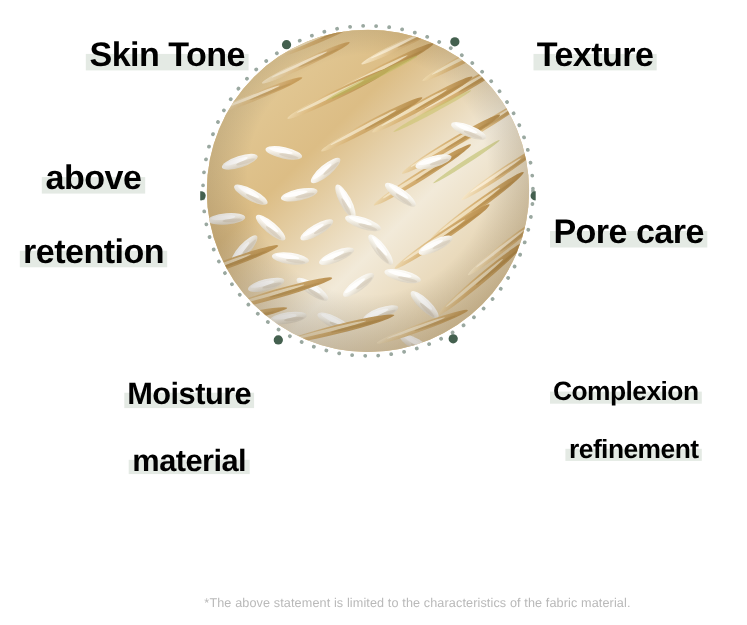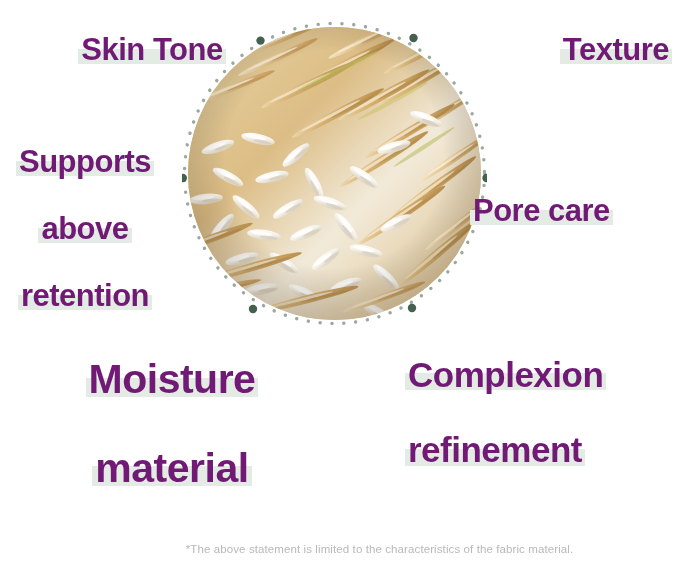--- a/index.html
+++ b/index.html
@@ -20,21 +20,21 @@
     position: absolute;
     left: 0; top: 0;
     width: 679px;
     height: 568px;
     background: #ffffff;
   }
 
   
   .benefit {
     position: absolute;
-    color: #701a75;
+    color: #000000;
     font-weight: 700;
     line-height: 1.08;
     letter-spacing: -0.5px;
     white-space: pre-line;
   }
   .benefit .ln {
     display: inline-block;
     position: relative;
     padding: 0 3px;
   }
@@ -49,25 +49,25 @@
     background: #e4eae4;
     z-index: -1;
   }
   .benefit .lnwrap {
     display: block;
     position: relative;
     z-index: 1;
   }
 
   .b-skin-tone      { left: 52px;  top: 0px;   width: 200px; text-align: center; font-size: 31px; }
-  .b-texture        { left: 410px; top: 0px;   width: 262px; text-align: right;  font-size: 31px; }
+  .b-texture        { left: 410px; top: 0px;   width: 262px; text-align: center;  font-size: 31px; }
   .b-supports       { left: 0px;   top: 112px; width: 170px; text-align: center; font-size: 31px; }
-  .b-pore-care      { left: 470px; top: 161px; width: 203px; text-align: left;  font-size: 31px; }
-  .b-moisture       { left: 80px;  top: 313px; width: 184px; text-align: center; font-size: 41px; }
-  .b-complexion     { left: 405px; top: 318px; width: 233px; text-align: left; font-size: 35px; }
+  .b-pore-care      { left: 470px; top: 161px; width: 203px; text-align: center;  font-size: 31px; }
+  .b-moisture       { left: 80px;  top: 313px; width: 184px; text-align: center; font-size: 28px; }
+  .b-complexion     { left: 405px; top: 318px; width: 233px; text-align: right; font-size: 24px; }
 
   
   #circle-wrap {
     position: absolute;
     left: 182px;
     top: 21px;
     width: 305px;
     height: 305px;
   }
   #circle-img {
@@ -245,21 +245,20 @@
 
   <div class="benefit b-skin-tone">
     <span class="lnwrap"><span class="ln">Skin Tone</span></span>
   </div>
 
   <div class="benefit b-texture">
     <span class="lnwrap"><span class="ln">Texture</span></span>
   </div>
 
   <div class="benefit b-supports">
-    <span class="lnwrap"><span class="ln">Supports</span></span>
     <span class="lnwrap"><span class="ln">above</span></span>
     <span class="lnwrap"><span class="ln">retention</span></span>
   </div>
 
   <div class="benefit b-pore-care">
     <span class="lnwrap"><span class="ln">Pore care</span></span>
   </div>
 
   <div class="benefit b-moisture">
     <span class="lnwrap"><span class="ln">Moisture</span></span>

